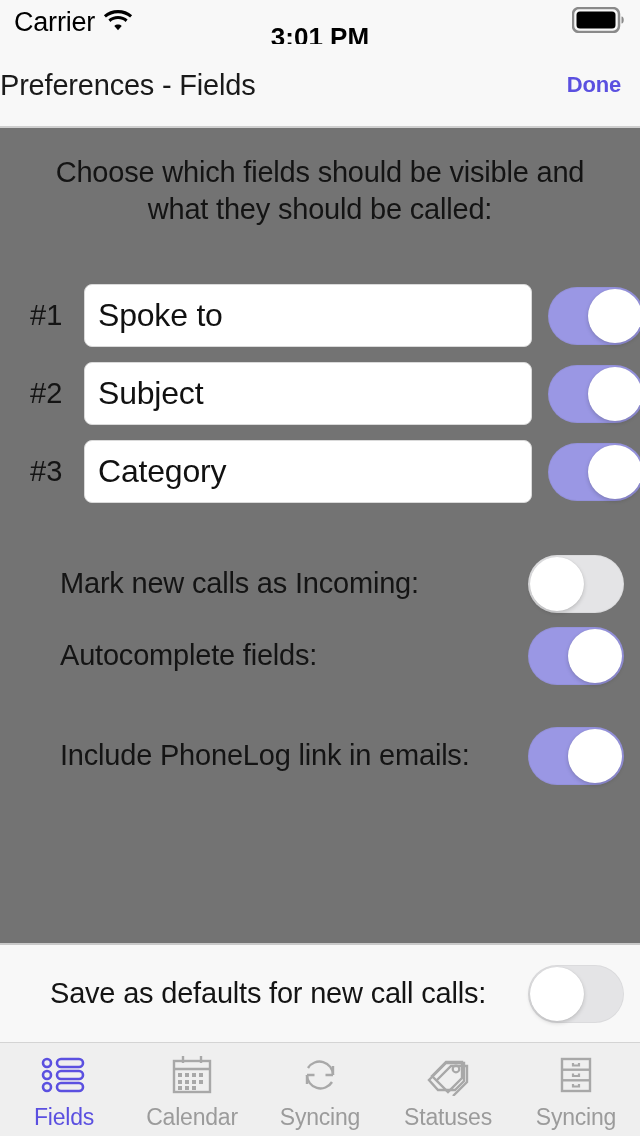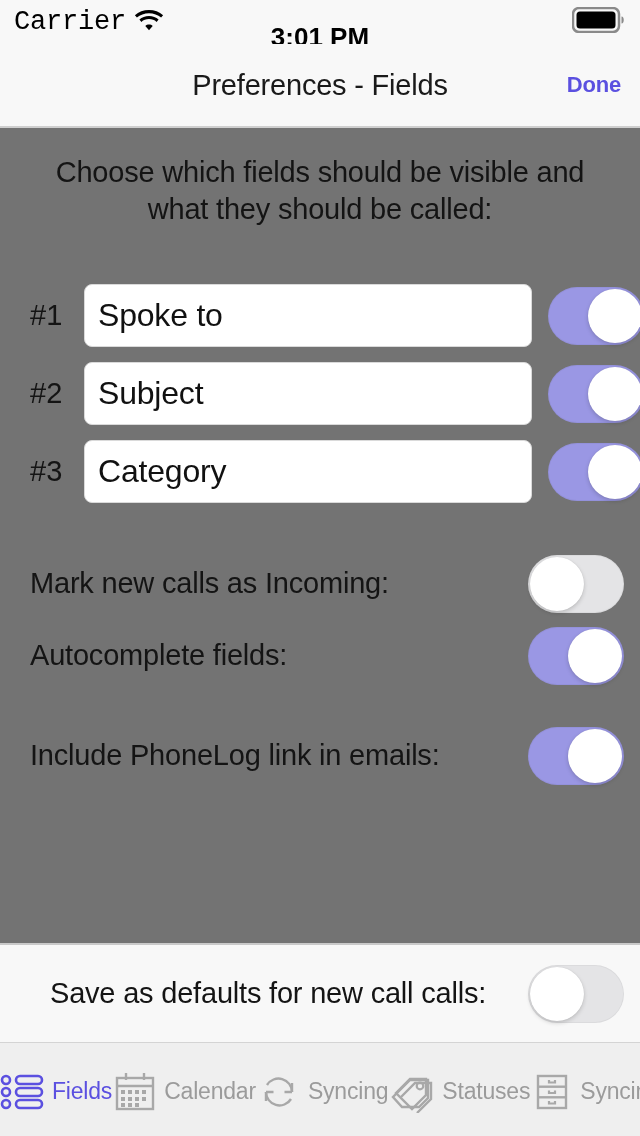--- a/index.html
+++ b/index.html
@@ -35,21 +35,20 @@
     left: 14px;
     top: 0; bottom: 0;
     display: flex;
     align-items: center;
     gap: 8px;
   }
   .sb-carrier {
     font-size: 27px;
     color: #000;
     letter-spacing: -0.2px;
-    font-family: Liberation Mono, monospace;
   }
   .sb-wifi { display: block; }
   .sb-time {
     position: absolute;
     left: 0; right: 0;
     text-align: center;
     font-size: 26px;
     font-weight: bold;
     color: #000;
     letter-spacing: 0px;
@@ -68,21 +67,21 @@
     flex: 0 0 84px;
     position: relative;
     background: #f8f8f8;
     border-bottom: 2px solid #cfcfcf;
     display: flex;
     align-items: center;
   }
   .nav-title {
     position: absolute;
     left: 0; right: 0;
-    text-align: center;
+    text-align: left;
     font-size: 29px;
     color: #1a1a1a;
     letter-spacing: -0.2px;
   }
   .nav-done {
     position: absolute;
     right: 19px;
     font-size: 22px;
     font-weight: bold;
     color: #5b50e0;
@@ -160,21 +159,21 @@
     width: 54px;
     height: 54px;
     border-radius: 50%;
     background: #fff;
     box-shadow: 0 2px 4px rgba(0,0,0,0.17), 0 0 1px rgba(0,0,0,0.12);
   }
   .toggle.on  .knob { right: 2px; }
   .toggle.off .knob { left: 2px; }
 
   
-  .option-rows { margin-top: 37px; }
+  .option-rows { margin-top: 37px; padding-left: 30px; }
   .option-row {
     display: flex;
     align-items: center;
     padding: 0 16px 0 30px;
     height: 72px;
   }
   .option-row.gap-top { margin-top: 28px; }
   .option-label {
     flex: 1 1 auto;
     font-size: 29px;
@@ -202,21 +201,21 @@
   .tabbar {
     flex: 0 0 94px;
     background: #efefef;
     border-top: 1px solid #d4d4d4;
     display: flex;
     align-items: stretch;
   }
   .tab {
     flex: 1 1 0;
     display: flex;
-    flex-direction: row;
+    flex-direction: column;
     align-items: center;
     justify-content: center;
     gap: 6px;
     cursor: pointer;
     padding-top: 4px;
   }
   .tab-icon {
     height: 46px;
     display: flex;
     align-items: center;

